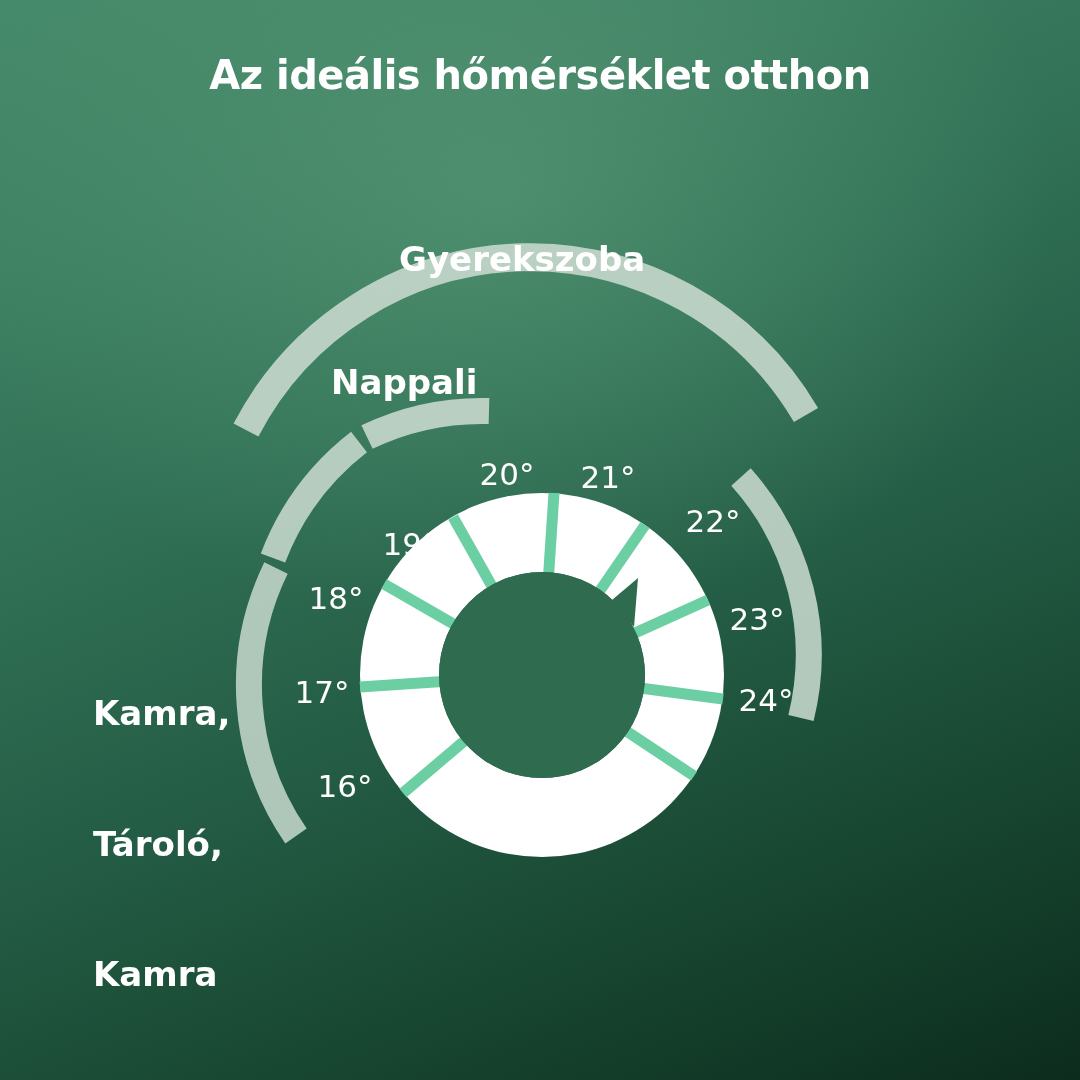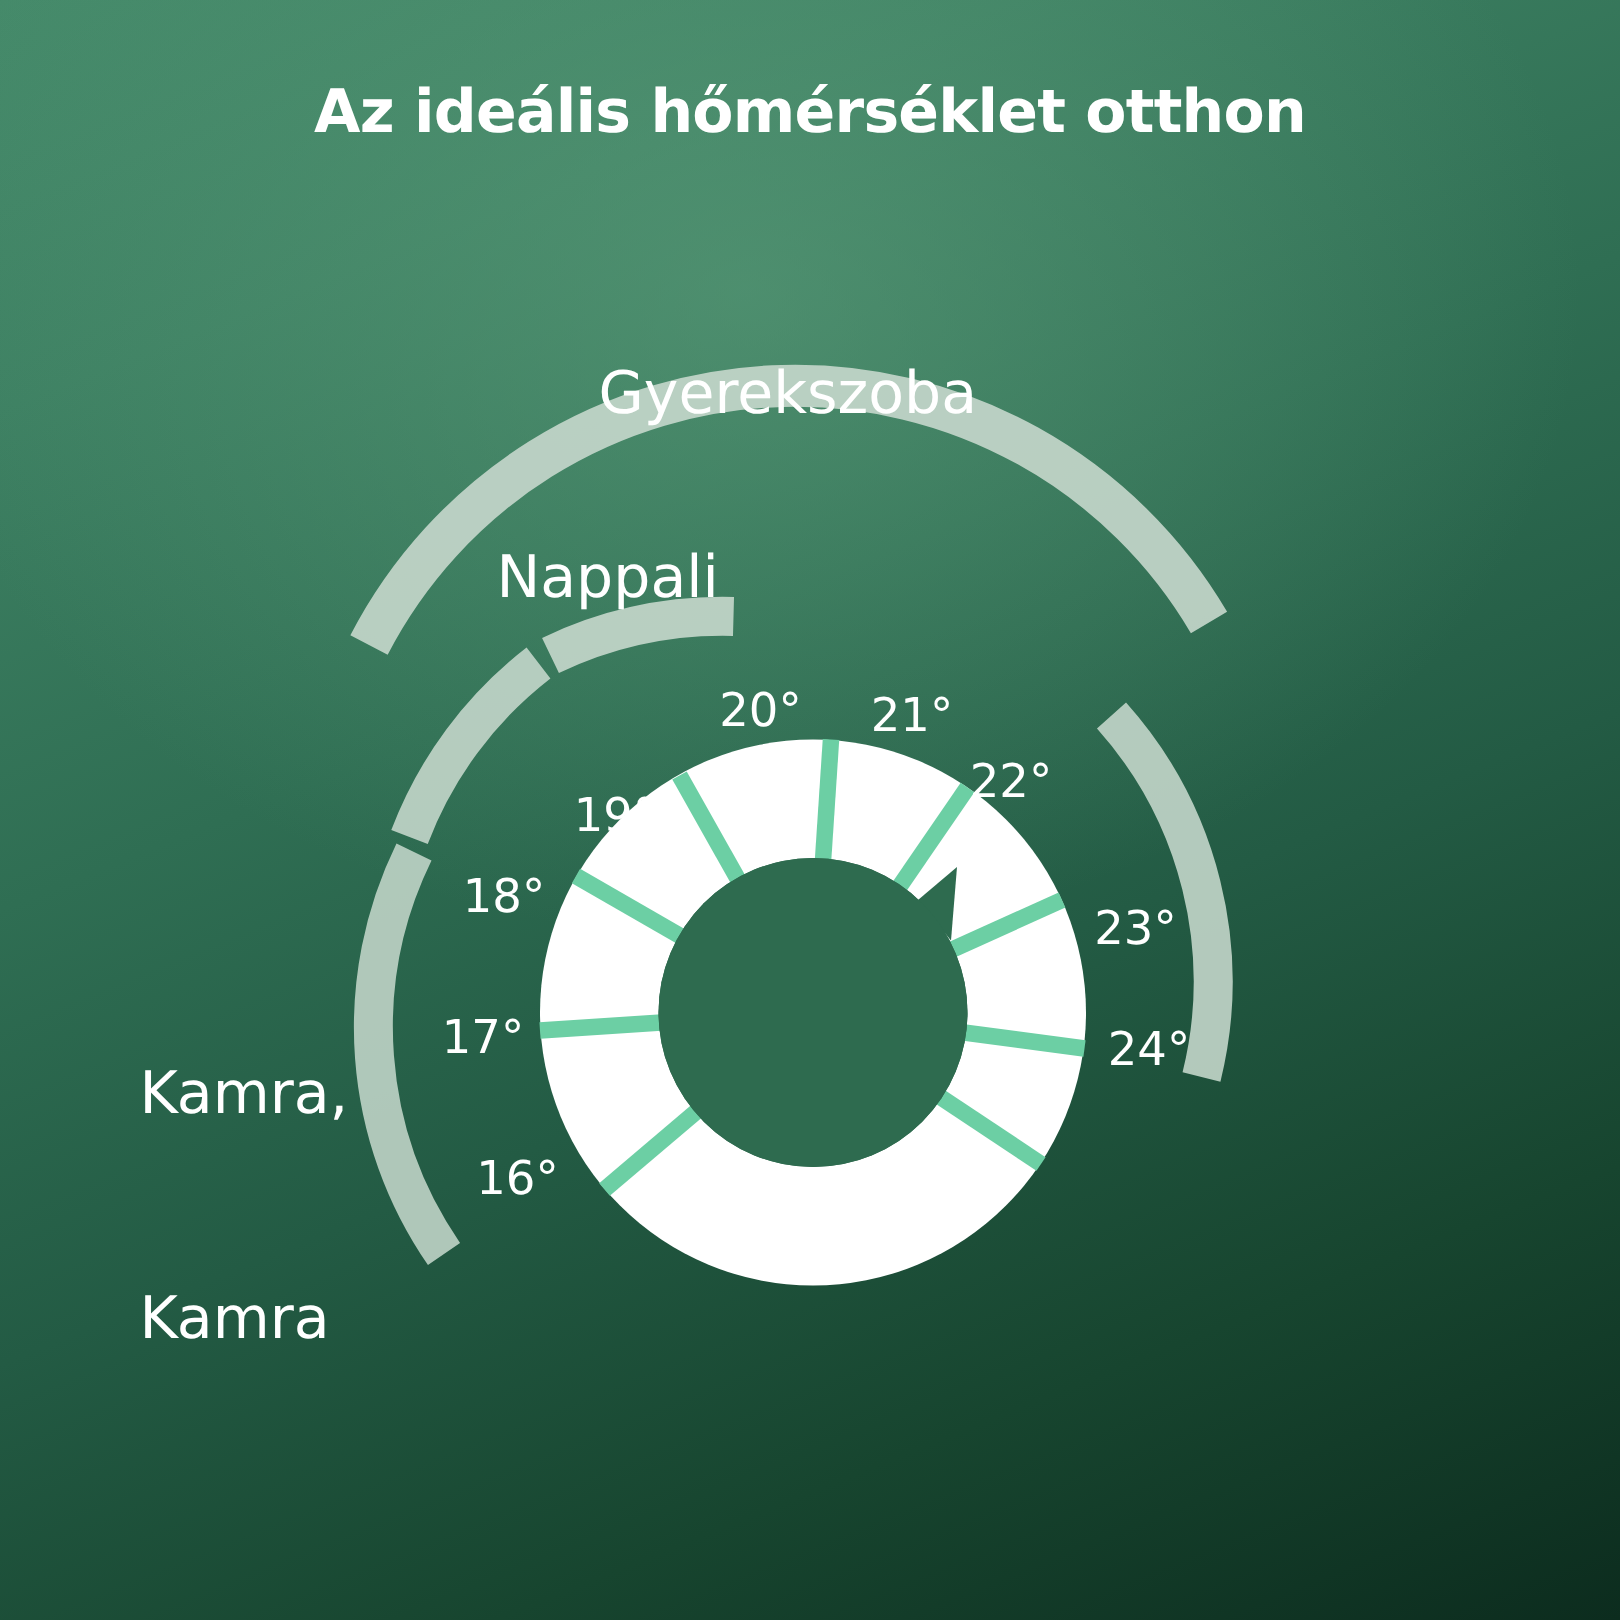--- a/index.html
+++ b/index.html
@@ -21,22 +21,22 @@
     font-size:40px;
     font-weight:700;
     letter-spacing:-0.5px;
     white-space:nowrap;
   }
   svg#wheel{position:absolute;left:0;top:0;width:1080px;height:1080px;}
 
   .room-label{
     position:absolute;
     color:#ffffff;
-    font-size:39px;
-    font-weight:400;
+    font-size:34px;
+    font-weight:700;
     line-height:1.28;
     white-space:pre;
   }
   .tick-label{
     position:absolute;
     color:#ffffff;
     font-size:31px;
     font-weight:400;
     white-space:nowrap;
     transform:translate(-50%,-50%);
@@ -93,28 +93,29 @@
       </g>
     </g>
   </svg>
 
   <div class="tick-label" style="left:345px;top:786px;">16°</div>
   <div class="tick-label" style="left:322px;top:692px;">17°</div>
   <div class="tick-label" style="left:336px;top:598px;">18°</div>
   <div class="tick-label" style="left:410px;top:544px;">19°</div>
   <div class="tick-label" style="left:507px;top:474px;">20°</div>
   <div class="tick-label" style="left:608px;top:477px;">21°</div>
-  <div class="tick-label" style="left:674px;top:521px;">22°</div>
+  <div class="tick-label" style="left:713px;top:521px;">22°</div>
   <div class="tick-label" style="left:757px;top:619px;">23°</div>
   <div class="tick-label" style="left:766px;top:700px;">24°</div>
 
   <div class="room-label" style="left:399px;top:238px;">Gyerekszoba</div>
 
   <div class="room-label" style="left:331px;top:361px;">Nappali</div>
 
 
   <div class="room-label" style="left:93px;top:605px;">
     <div>Kamra,</div>
+    <div>Tároló,</div>
     <div>Kamra</div>
   </div>
 
 
 </div>
 
 </body></html>

